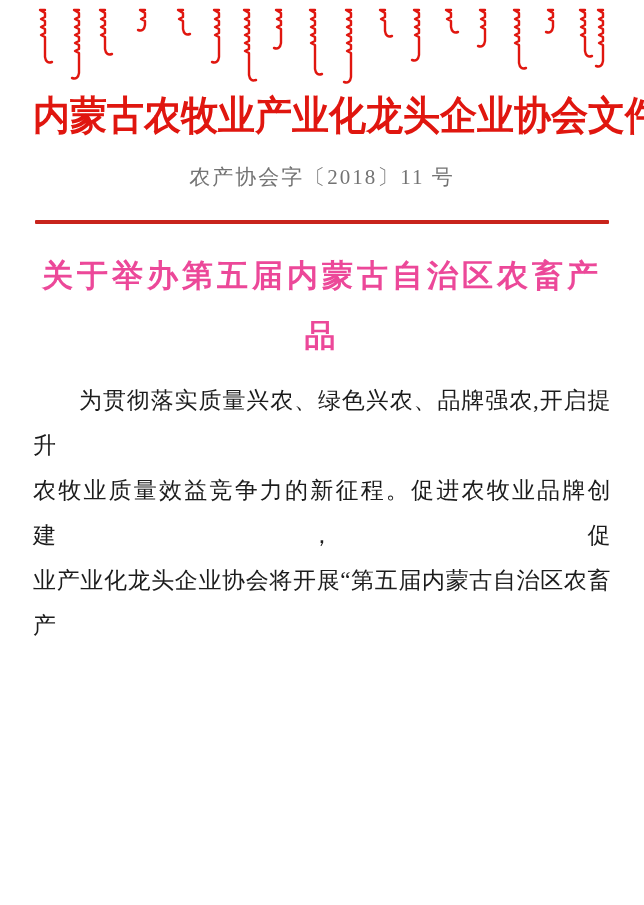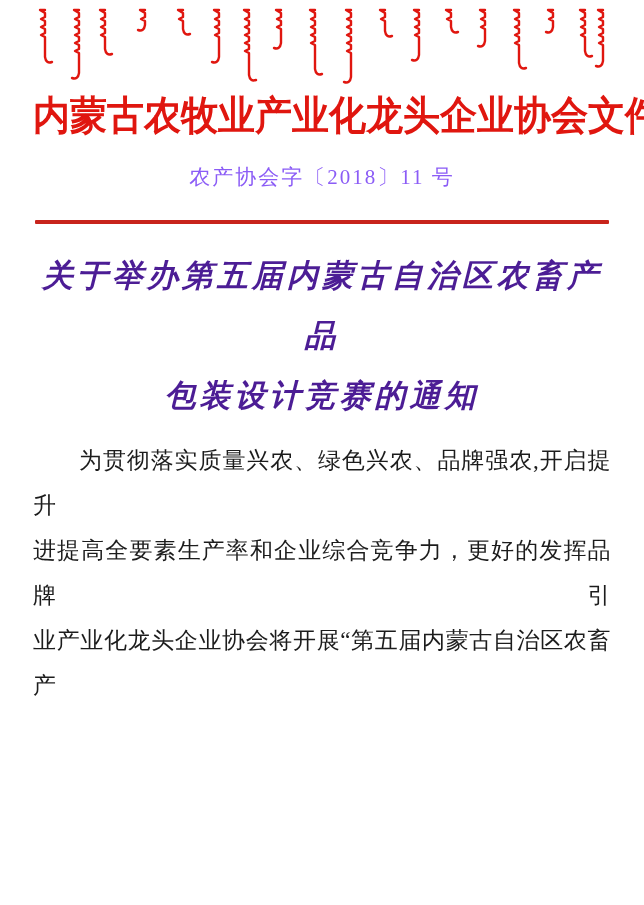--- a/index.html
+++ b/index.html
@@ -11,26 +11,26 @@
   }
   .mongolian-band{height:84px;margin-top:6px;}
   .mongolian-band svg{display:block;width:100%;height:100%;}
   .org-title{
     text-align:center;color:#e0160f;font-weight:bold;
     font-size:37px;line-height:48px;letter-spacing:0px;white-space:nowrap;
     transform:scaleY(1.08);transform-origin:top center;
   }
   .doc-number{
     text-align:center;font-size:21px;line-height:30px;margin-top:24px;
-    letter-spacing:2px;color:#8b5cf6;
+    letter-spacing:2px;color:#737373;
   }
   .red-rule{height:4px;background:#c8241c;margin:28px 2px 0 2px;border-radius:1px;}
   .doc-title{
-    margin-top:22px;text-align:center;font-weight:bold;color:#4c1d95;
-    font-size:31px;line-height:60px;letter-spacing:4px;font-style:italic;
+    margin-top:22px;text-align:center;font-weight:bold;color:#ec4899;
+    font-size:31px;line-height:60px;letter-spacing:4px;
   }
   .body-text{margin-top:12px;font-size:23px;line-height:45px;color:#1c1c1c;}
   .line{letter-spacing:0.5px;}
   .line.indent{text-indent:46px;}
   .line.fill{
     text-align:justify;text-align-last:justify;
     -moz-text-align-last:justify;text-justify:inter-character;
   }
 </style>
 </head>
@@ -62,26 +62,25 @@
   </div>
 
   <div class="org-title">内蒙古农牧业产业化龙头企业协会文件</div>
 
   <div class="doc-number">农产协会字〔2018〕11 号</div>
 
   <div class="red-rule"></div>
 
   <div class="doc-title">
     <div>关于举办第五届内蒙古自治区农畜产品</div>
-    <div>包装设计竞赛的通知</div>
   </div>
 
   <div class="body-text">
 
     <div>
         <div class="line indent fill">为贯彻落实质量兴农、绿色兴农、品牌强农,开启提升</div>
-        <div class="line fill">进提高全要素生产率和企业综合竞争力，更好的发挥品牌引</div>
+        <div class="line fill">农牧业质量效益竞争力的新征程。促进农牧业品牌创建，促</div>
         <div class="line fill">业产业化龙头企业协会将开展“第五届内蒙古自治区农畜产</div>
       </div>
 
   </div>
 
 </div>
 
 </body></html>

